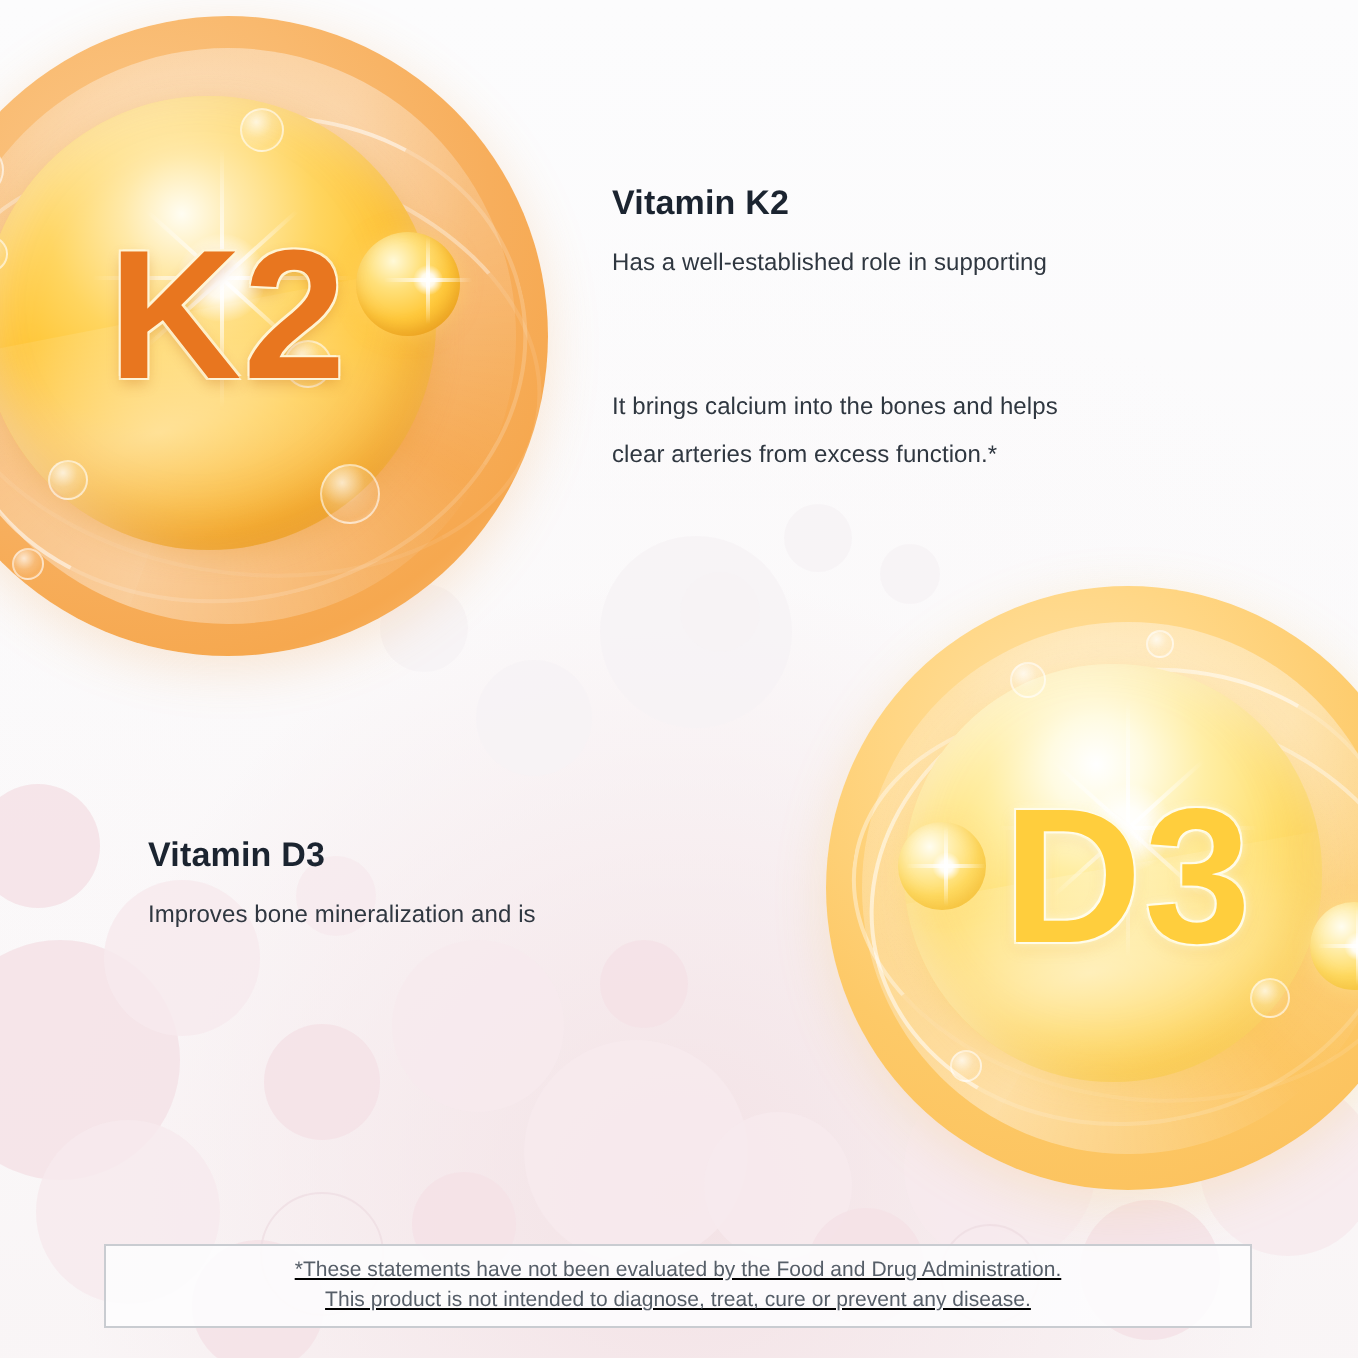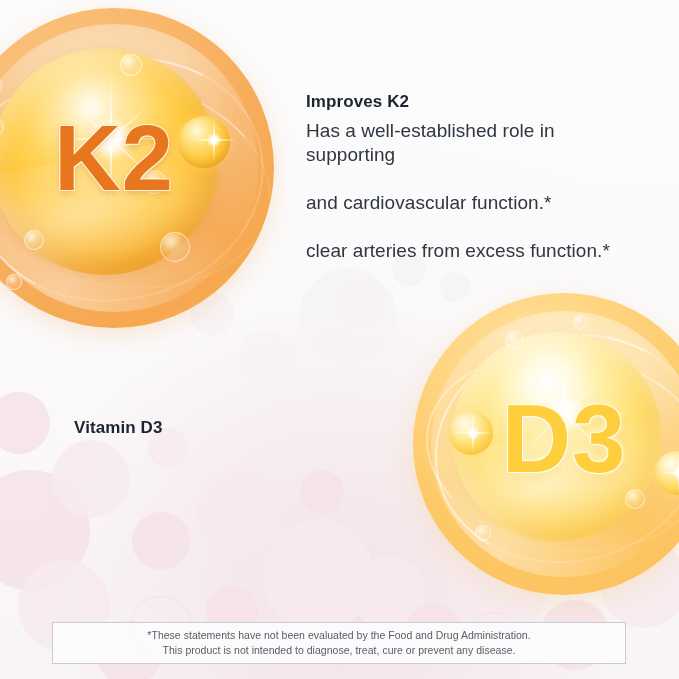--- a/index.html
+++ b/index.html
@@ -214,40 +214,41 @@
   .text-block { position: absolute; }
   .vit-title {
     font-size: 17px;
     font-weight: 700;
     color: #1b2430;
     margin: 0 0 7px 0;
     letter-spacing: .1px;
   }
   .vit-body {
     margin: 0;
-    font-size: 19px;
+    font-size: 12px;
     line-height: 24px;
     color: #2f3740;
     letter-spacing: .05px;
   }
 
   
   .disclaimer {
     position: absolute;
     left: 52px;
     top: 622px;
     width: 574px;
     height: 42px;
     box-sizing: border-box;
     border: 1px solid #c9ccd1;
     background: rgba(253,253,254,0.88);
     display: flex;
     flex-direction: column;
     align-items: center;
     justify-content: center;
+    text-decoration: underline;
   }
   .disclaimer p {
     margin: 0;
     font-size: 10.5px;
     line-height: 15px;
     color: #565e68;
     text-align: center;
     letter-spacing: .02px;
   }
 </style>
@@ -352,34 +353,34 @@
 
     <div class="bubble clear" style="left:92px;  top:38px;  width:16px; height:16px;"></div>
     <div class="bubble clear" style="left:160px; top:22px;  width:12px; height:12px;"></div>
     <div class="bubble clear" style="left:212px; top:196px; width:18px; height:18px;"></div>
     <div class="bubble clear" style="left:62px;  top:232px; width:14px; height:14px;"></div>
 
     <div class="orb-letters d3-letters" style="top:98px; font-size:96px; line-height:96px;">D3</div>
   </div>
 
   <div class="text-block" style="left:306px; top:92px; width:330px;">
-    <div class="vit-title">Improves K2</div>
+    <div class="vit-title">Vitamin K2</div>
     <p class="vit-body">
       <span>Has a well-established role in supporting</span><br>
       <br>
-      <span>and cardiovascular function.*</span><br>
       <br>
+      <span>It brings calcium into the bones and helps</span><br>
       <span>clear arteries from excess function.*</span>
     </p>
   </div>
 
   <div class="text-block" style="left:74px; top:418px; width:320px;">
     <div class="vit-title">Vitamin D3</div>
     <p class="vit-body">
-      <br>
+      <span>Improves bone mineralization and is</span><br>
       <br>
     </p>
   </div>
 
   <div class="disclaimer">
     <p>*These statements have not been evaluated by the Food and Drug Administration.</p>
     <p>This product is not intended to diagnose, treat, cure or prevent any disease.</p>
   </div>
 
 </div>

